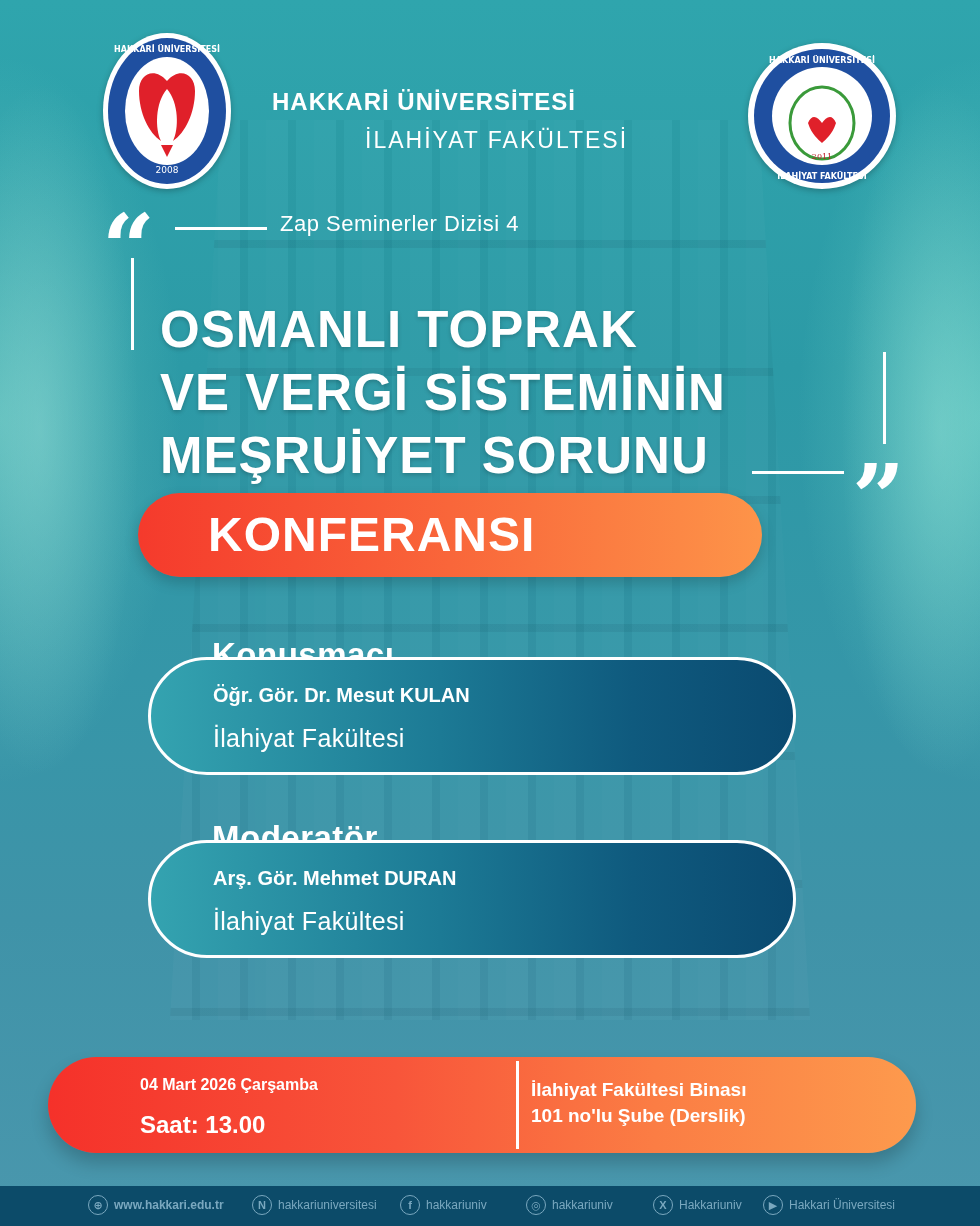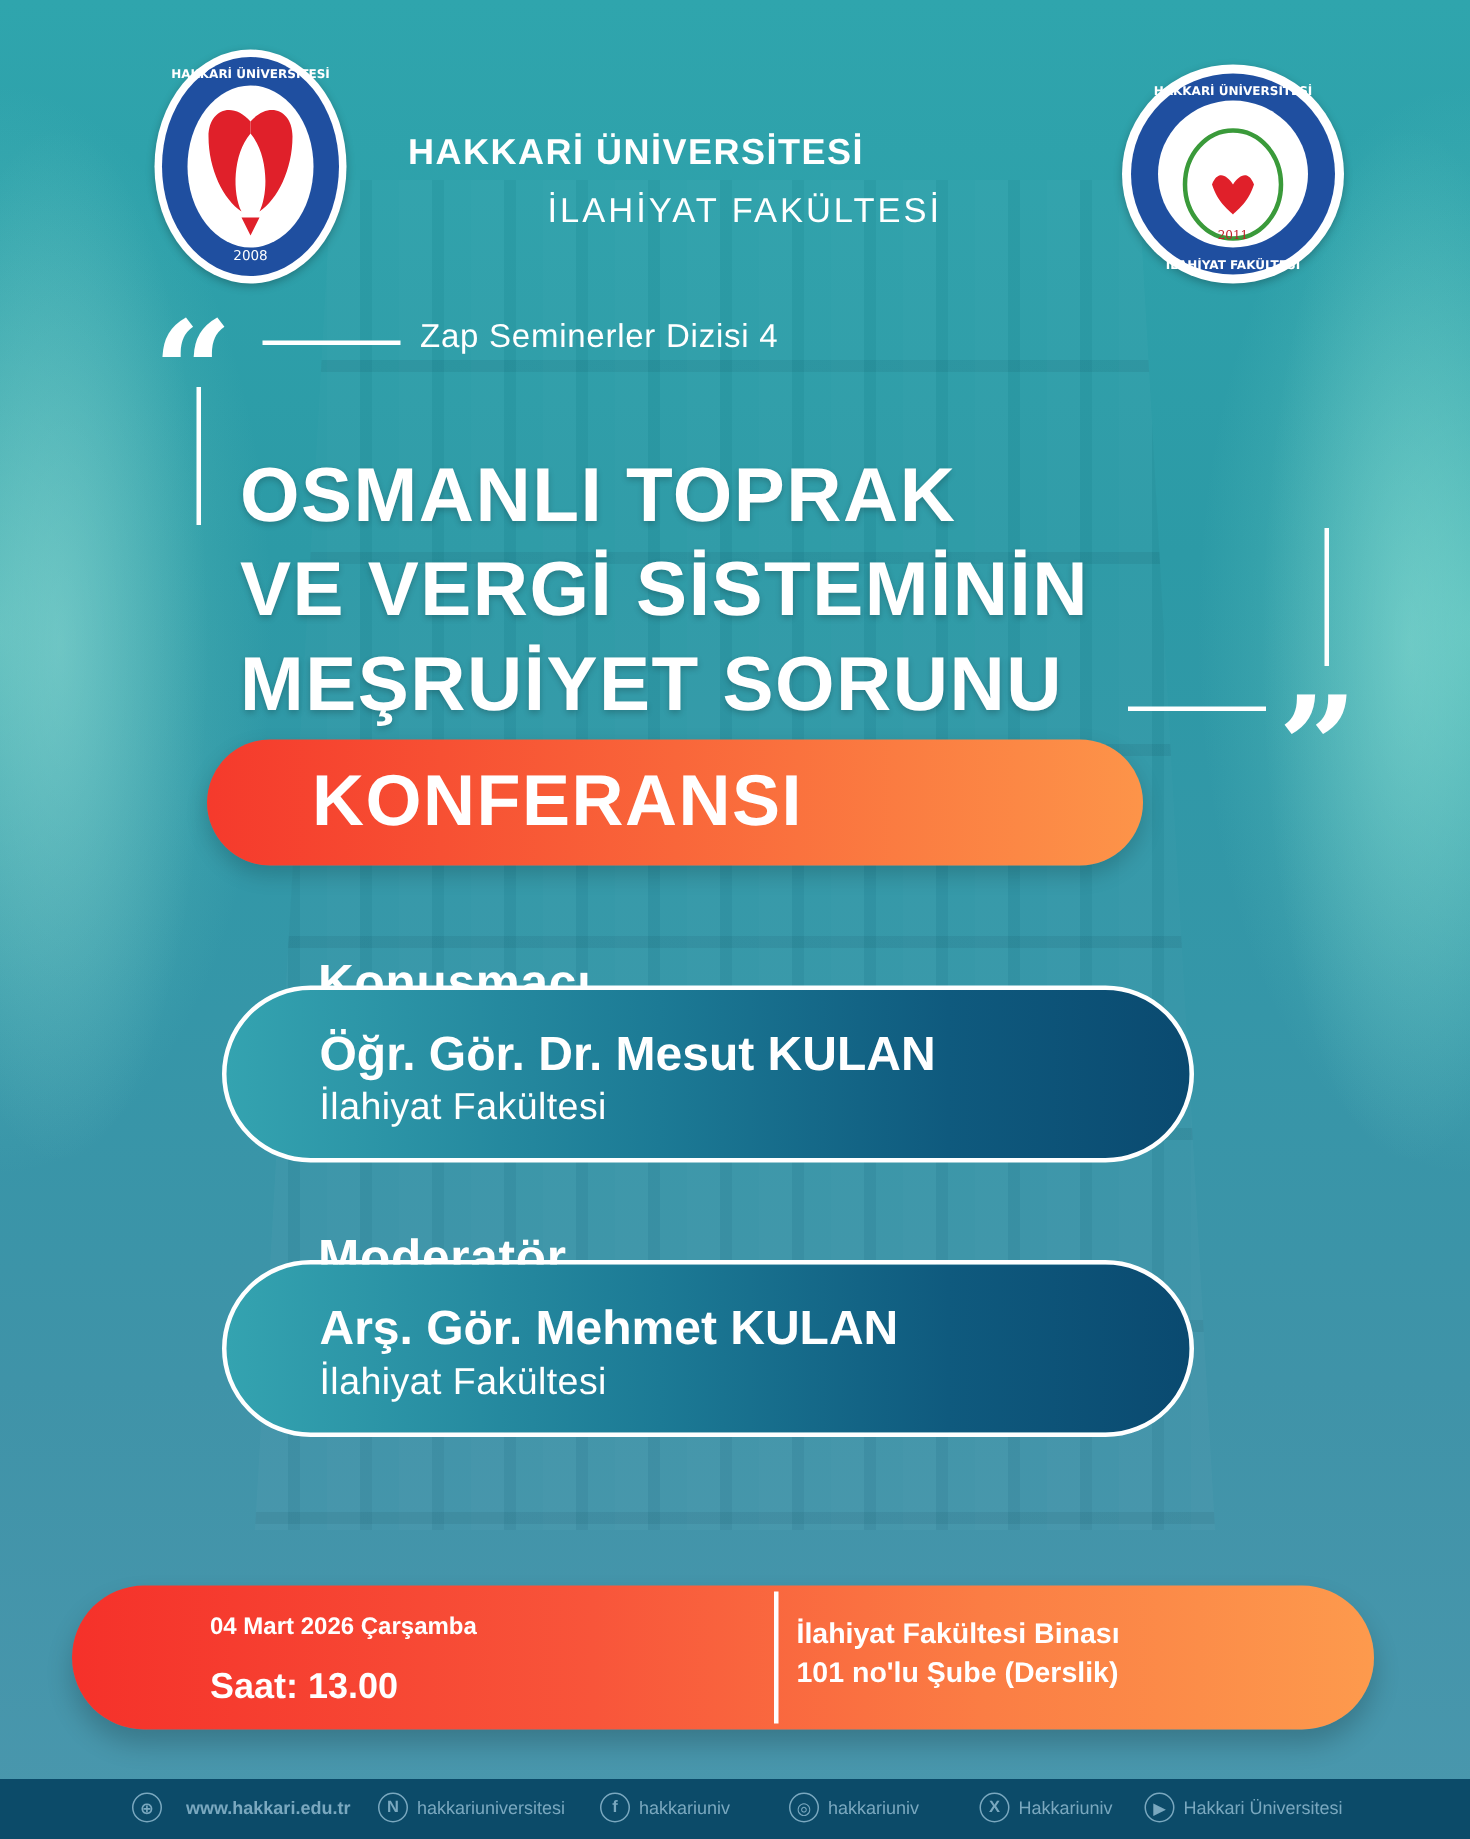--- a/index.html
+++ b/index.html
@@ -109,21 +109,21 @@
 
   .role-label {
     position:absolute; left: 212px; font-weight: 700; font-size: 33px; letter-spacing: 0.5px; margin-top: 16px;
   }
   .person-pill {
     position:absolute; left: 148px; width: 648px; height: 118px; border-radius: 59px;
     border: 3px solid #fff; box-sizing: border-box;
     background: linear-gradient(90deg, #34a3b0 0%, #1c7a95 45%, #0f5a7e 75%, #0a4a70 100%);
   }
   .person-name {
-    position:absolute; left: 62px; top: 24px; font-weight: 700; font-size: 32px;
+    position:absolute; left: 62px; top: 24px; font-weight: 700; font-size: 20px;
   }
   .person-affil {
     position:absolute; left: 62px; top: 64px; font-size: 25px; letter-spacing: 0.3px;
   }
 
   .info-pill {
     position:absolute; left: 48px; top: 1057px; width: 868px; height: 96px; border-radius: 48px;
     background: linear-gradient(90deg, #f5312a 0%, #f8553a 40%, #fb7d44 70%, #fd9a4d 100%);
     box-shadow: 0 10px 18px rgba(0,0,0,0.2);
   }
@@ -203,36 +203,36 @@
   </div>
 
   <div class="role-label" style="top: 620px;">Konuşmacı</div>
   <div class="person-pill" style="top: 657px;">
     <div class="person-name">Öğr. Gör. Dr. Mesut KULAN</div>
     <div class="person-affil">İlahiyat Fakültesi</div>
   </div>
 
   <div class="role-label" style="top: 803px;">Moderatör</div>
   <div class="person-pill" style="top: 840px;">
-    <div class="person-name">Arş. Gör. Mehmet KULAN</div>
+    <div class="person-name">Arş. Gör. Mehmet DURAN</div>
     <div class="person-affil">İlahiyat Fakültesi</div>
   </div>
 
   <div class="info-pill">
     <div class="info-date">04 Mart 2026 Çarşamba</div>
     <div class="info-time">Saat: 13.00</div>
     <div class="info-divider"></div>
     <div class="info-place1">İlahiyat Fakültesi Binası</div>
     <div class="info-place2">101 no'lu Şube (Derslik)</div>
   </div>
 
   <div class="footer">
     <div class="foot-item" style="left: 88px;">
       <span class="foot-icon">⊕</span>
-      <span style="font-weight:700;margin-left:10px;">www.hakkari.edu.tr</span>
+      <span style="font-weight:700;">www.hakkari.edu.tr</span>
     </div>
     <div class="foot-item" style="left: 252px;">
       <span class="foot-icon">N</span>
       <span>hakkariuniversitesi</span>
     </div>
     <div class="foot-item" style="left: 400px;">
       <span class="foot-icon">f</span>
       <span>hakkariuniv</span>
     </div>
     <div class="foot-item" style="left: 526px;">

